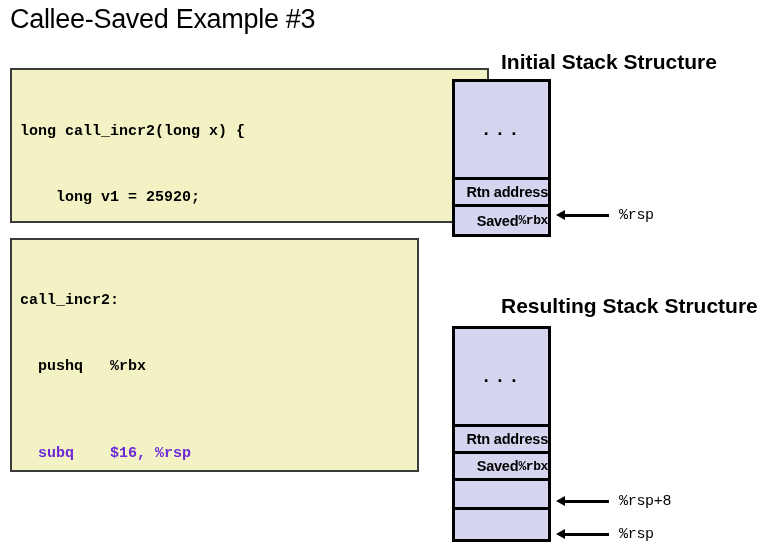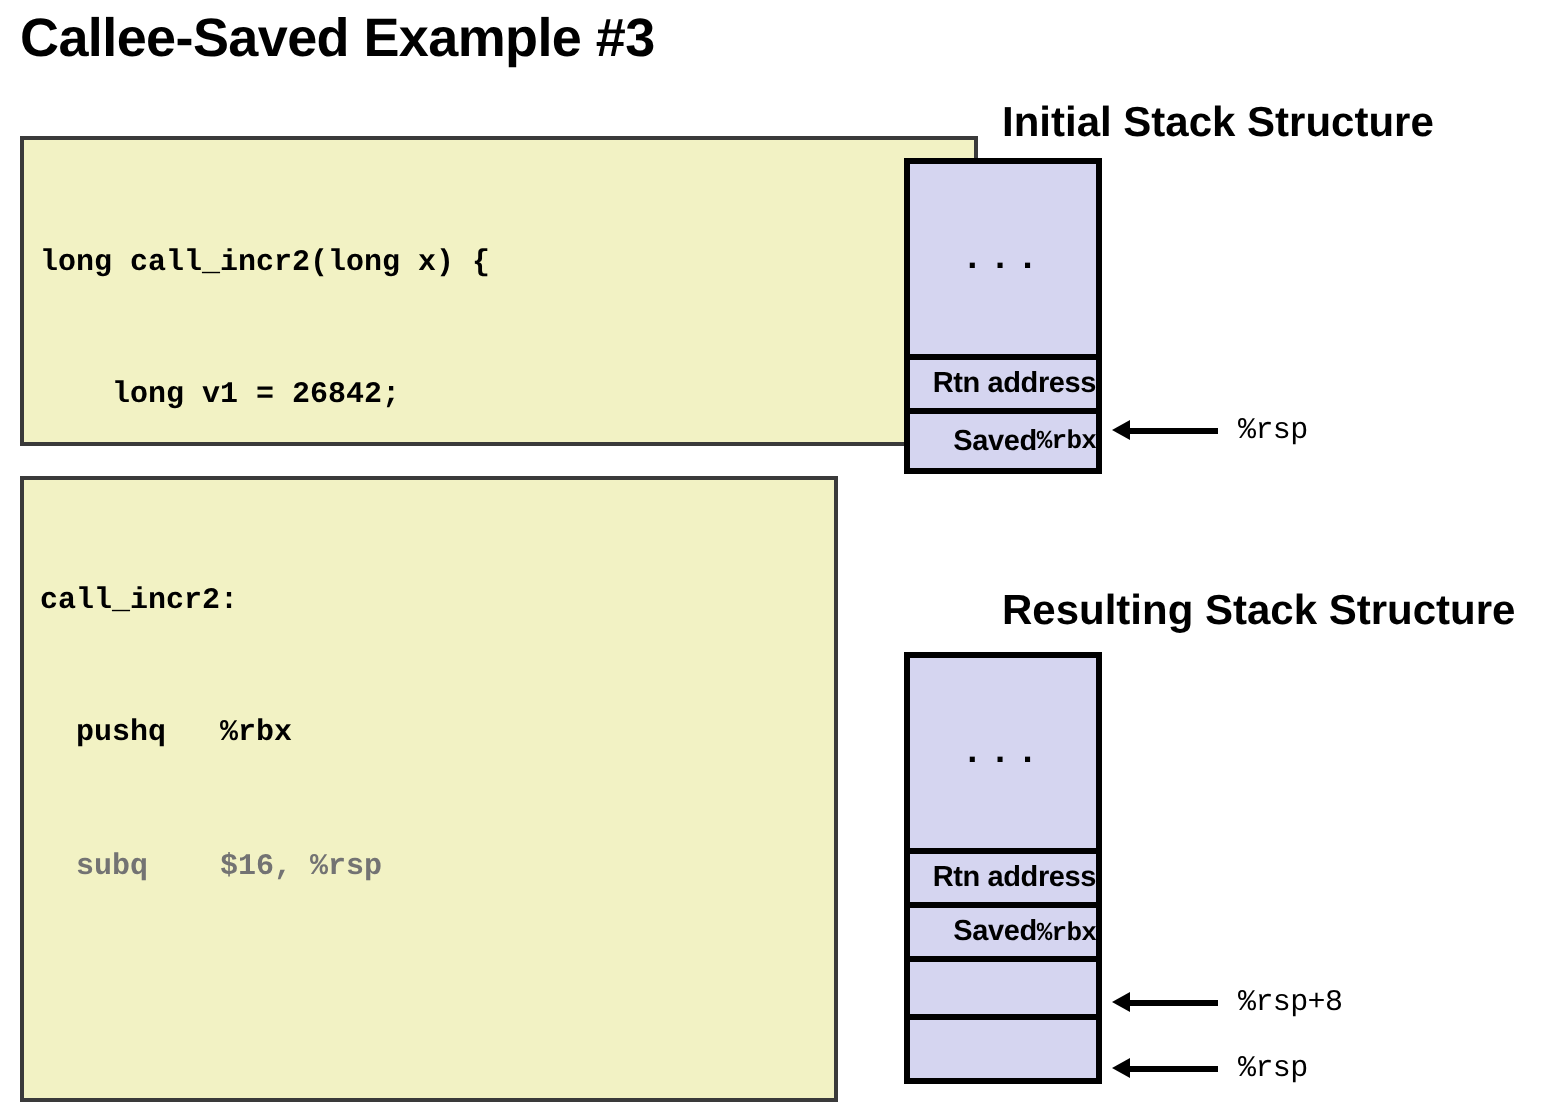--- a/index.html
+++ b/index.html
@@ -15,21 +15,21 @@
     font-family: "Liberation Sans", sans-serif;
     color: #000000;
   }
 
   
   .slide-title {
     position: absolute;
     left: 10px;
     top: 2px;
     font-size: 27px;
-    font-weight: bold;
+    font-weight: normal;
     letter-spacing: -0.3px;
     line-height: 34px;
     white-space: nowrap;
     text-align: right;
   }
 
   
   .code-box {
     position: absolute;
     background: #F2F2C4;
@@ -47,25 +47,25 @@
     top: 68px;
     width: 479px;
     height: 155px;
     padding: 6px 0 0 8px;
     font-family: Liberation Mono, monospace;
   }
   #asm-code-box {
     left: 10px;
     top: 238px;
     width: 409px;
-    height: 313px;
+    height: 234px;
     padding: 5px 0 0 8px;
   }
   .code-line { display: block; height: 22.3px; }
-  .code-line.hl { color: #737373; }
+  .code-line.hl { color: #6d28d9; margin-top: 20px; }
 
   
   .stack-title {
     position: absolute;
     font-size: 21px;
     font-weight: bold;
     white-space: nowrap;
   }
   #initial-stack-title { left: 501px; top: 50px; }
   #resulting-stack-title { left: 501px; top: 294px; }
@@ -146,21 +146,21 @@
   #ptr-result-rsp        { left: 556px; top: 526px; }
   #ptr-result-rsp .arrow-shaft { width: 45px; }
 </style>
 </head>
 <body>
 
 <div class="slide-title">Callee-Saved Example #3</div>
 
 <div class="code-box" id="c-code-box">
   <span class="code-line">long call_incr2(long x) {</span>
-  <span class="code-line">    long v1 = 26842;</span>
+  <span class="code-line">    long v1 = 25920;</span>
   
   
   
 </div>
 
 <div class="code-box" id="asm-code-box">
   <span class="code-line">call_incr2:</span>
   <span class="code-line">  pushq   %rbx</span>
   <span class="code-line hl">  subq    $16, %rsp</span>
   

